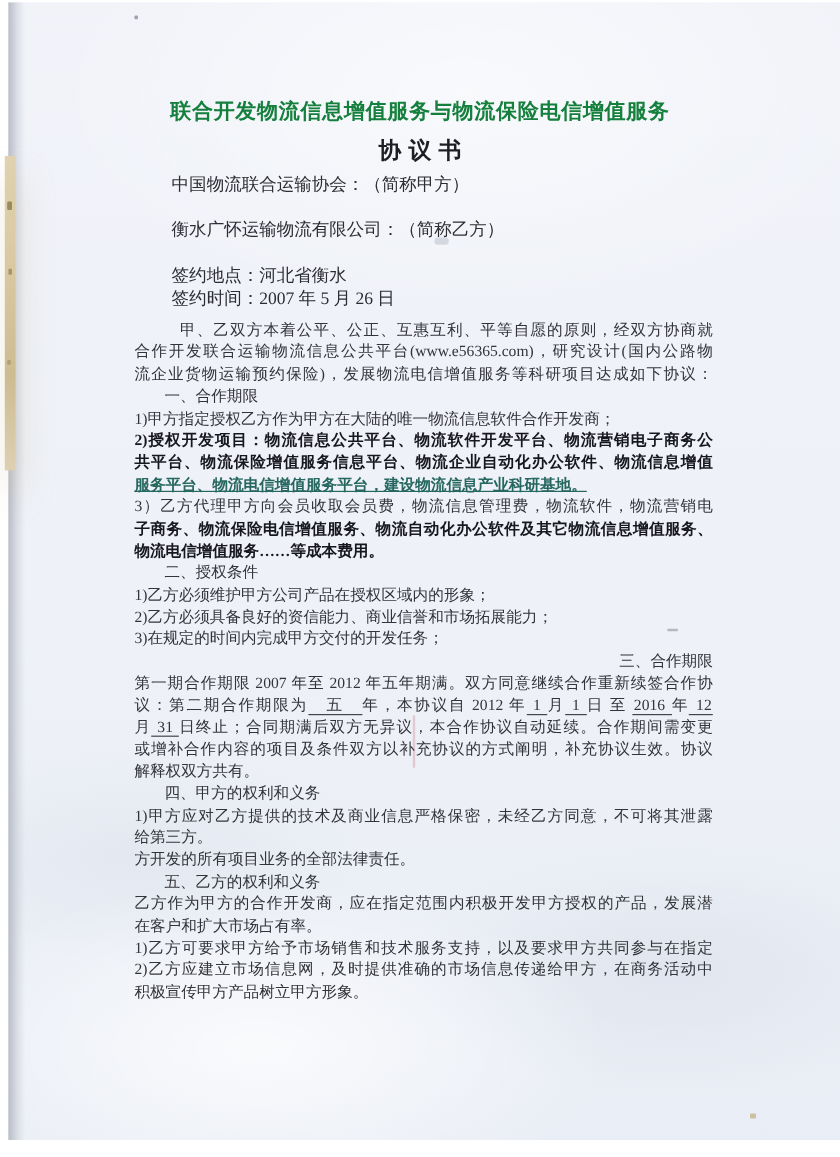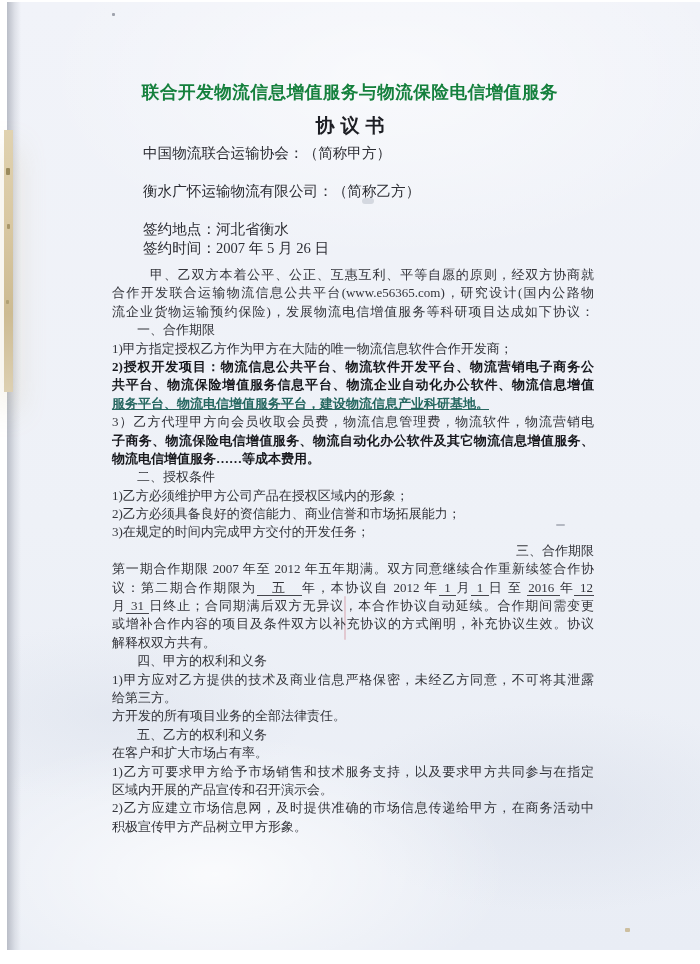--- a/index.html
+++ b/index.html
@@ -99,20 +99,20 @@
         <div class="line fill">第一期合作期限 2007 年至 2012 年五年期满。双方同意继续合作重新续签合作协</div>
         <div class="line fill"><span>议：第二期合作期限为</span><span class="blank">　五　</span><span>年，本协议自 2012 年</span><span class="blank"> 1 </span><span>月</span><span class="blank"> 1 </span><span>日 至 </span><span class="blank"> 2016 </span><span>年</span><span class="blank"> 12</span></div>
         <div class="line fill"><span>月</span><span class="blank"> 31 </span><span>日终止；合同期满后双方无异议，本合作协议自动延续。合作期间需变更</span></div>
         <div class="line fill">或增补合作内容的项目及条件双方以补充协议的方式阐明，补充协议生效。协议</div>
         <div class="line">解释权双方共有。</div>
         <div class="line" style="padding-left: 25px;">四、甲方的权利和义务</div>
         <div class="line fill">1)甲方应对乙方提供的技术及商业信息严格保密，未经乙方同意，不可将其泄露</div>
         <div class="line">给第三方。</div>
         <div class="line">方开发的所有项目业务的全部法律责任。</div>
         <div class="line" style="padding-left: 25px;">五、乙方的权利和义务</div>
+        <div class="line fill">乙方作为甲方的合作开发商，应在指定范围内积极开发甲方授权的产品，发展潜</div>
         <div class="line">在客户和扩大市场占有率。</div>
         <div class="line fill">1)乙方可要求甲方给予市场销售和技术服务支持，以及要求甲方共同参与在指定</div>
-        <div class="line">区域内开展的产品宣传和召开演示会。</div>
         <div class="line fill">2)乙方应建立市场信息网，及时提供准确的市场信息传递给甲方，在商务活动中</div>
         <div class="line">积极宣传甲方产品树立甲方形象。</div>
       </div>
   </div>
 </div>
 
 </body></html>

